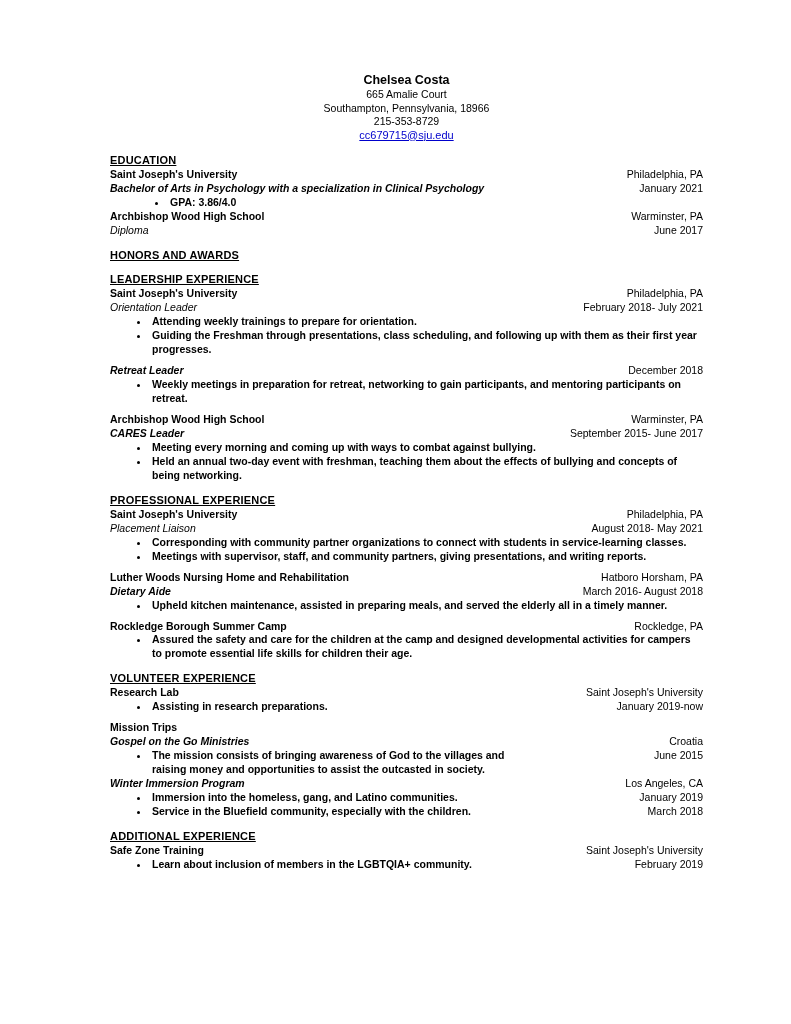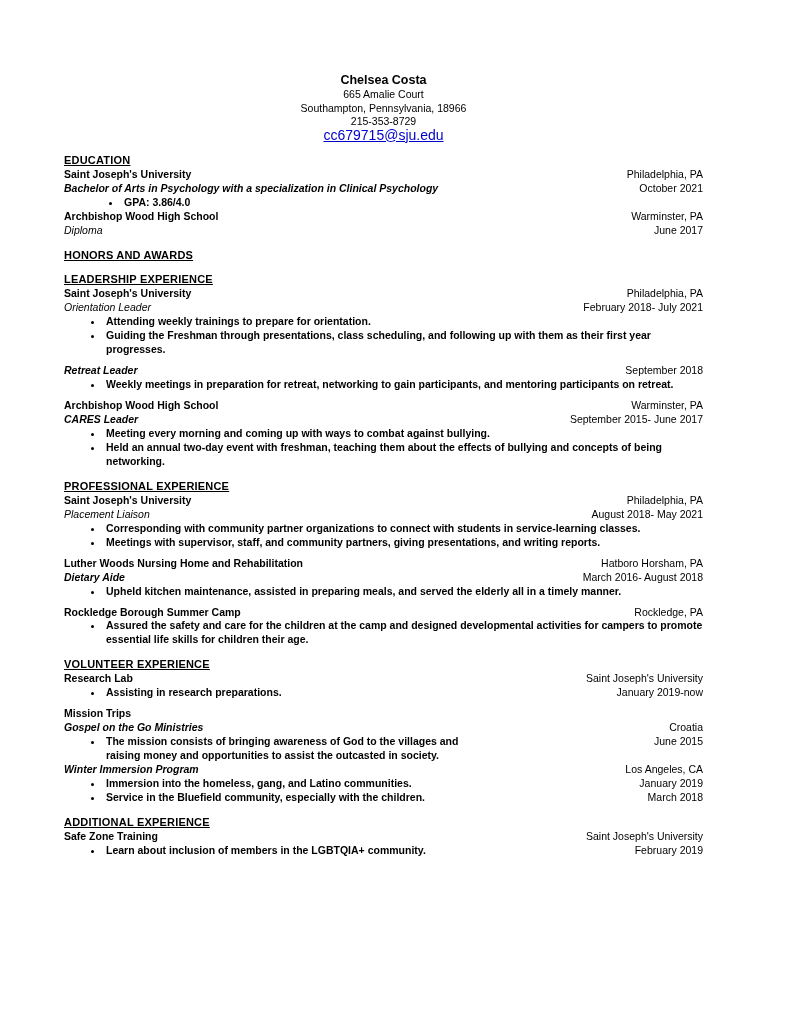--- a/index.html
+++ b/index.html
@@ -11,39 +11,39 @@
     width: 791px;
     height: 1024px;
     font-family: "Liberation Sans", sans-serif;
     color: #000000;
     overflow: hidden;
   }
   .page {
     width: 791px;
     height: 766px;
     box-sizing: border-box;
-    padding: 72px 88px 40px 64px;
+    padding: 72px 88px 40px 110px;
     position: relative;
   }
   
   .header {
     text-align: center;
     margin-bottom: 10px;
   }
   .name {
     font-size: 12.5px;
     font-weight: bold;
     line-height: 16px;
   }
   .contact-line {
     font-size: 10.5px;
     line-height: 13.5px;
   }
   .email {
-    font-size: 14px;
+    font-size: 11px;
     line-height: 13.5px;
     color: #0000cc;
     text-decoration: underline;
   }
   
   .section {
     margin-top: 12px;
   }
   .section-title {
     font-size: 11px;
@@ -102,21 +102,21 @@
 
   <div class="section">
     <div class="section-title">EDUCATION</div>
 
     <div class="row">
       <div class="left b">Saint Joseph's University</div>
       <div class="right">Philadelphia, PA</div>
     </div>
     <div class="row">
       <div class="left bi">Bachelor of Arts in Psychology with a specialization in Clinical Psychology</div>
-      <div class="right">October 2021</div>
+      <div class="right">January 2021</div>
     </div>
     <ul class="indented-more">
       <li>GPA: 3.86/4.0</li>
     </ul>
 
     <div class="row">
       <div class="left b">Archbishop Wood High School</div>
       <div class="right">Warminster, PA</div>
     </div>
     <div class="row">
@@ -142,21 +142,21 @@
     </div>
     <ul>
       <li>Attending weekly trainings to prepare for orientation.</li>
       <li>Guiding the Freshman through presentations, class scheduling, and following up with them as their first year progresses.</li>
     </ul>
 
     <div class="gap-sm"></div>
 
     <div class="row">
       <div class="left bi">Retreat Leader</div>
-      <div class="right">September 2018</div>
+      <div class="right">December 2018</div>
     </div>
     <ul>
       <li>Weekly meetings in preparation for retreat, networking to gain participants, and mentoring participants on retreat.</li>
     </ul>
 
     <div class="gap-sm"></div>
 
     <div class="row">
       <div class="left b">Archbishop Wood High School</div>
       <div class="right">Warminster, PA</div>

